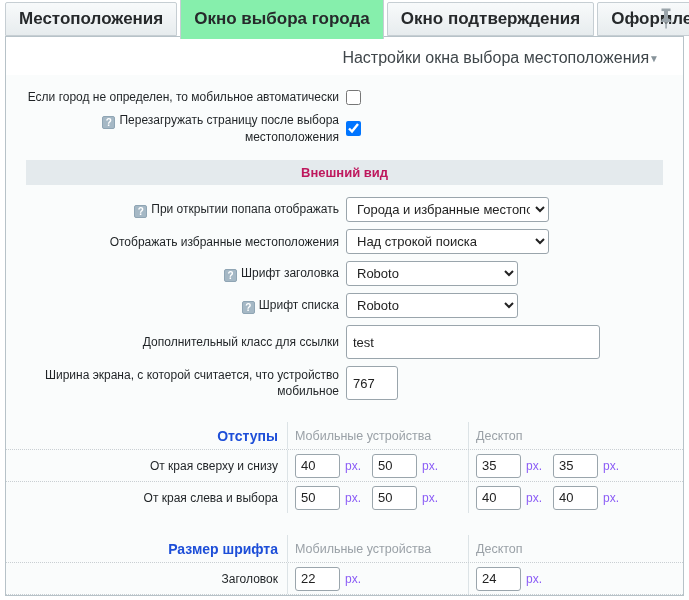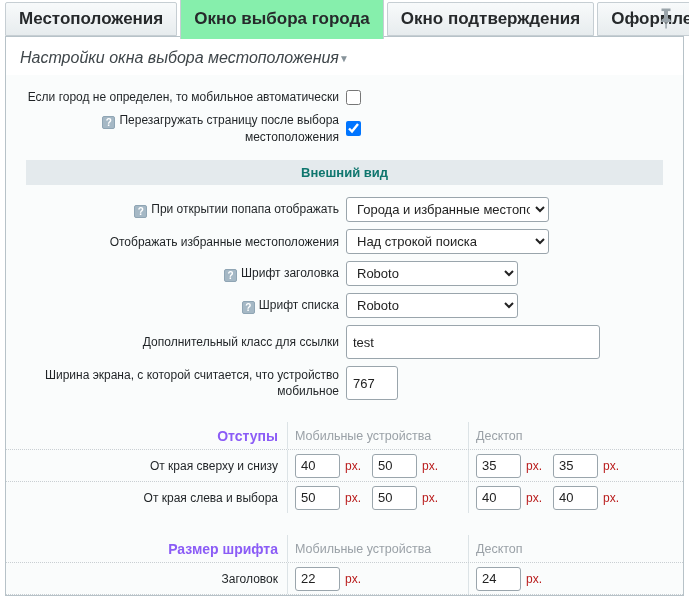--- a/index.html
+++ b/index.html
@@ -19,21 +19,21 @@
   .tab.active{
     background:#86efac;border-bottom:none;
     padding-top:19px;padding-bottom:10px;margin-bottom:-3px;z-index:3;position:relative;
   }
   .pin{position:absolute;right:16px;top:8px;cursor:pointer;line-height:0;}
   
   .panel{
     margin:0 5px;border:1px solid #b7c2c8;background:#fafcfc;
     height:560px;box-sizing:border-box;position:relative;z-index:1;overflow:hidden;
   }
-  .panel-head{display:flex;justify-content:flex-start;align-items:center;padding:12px 14px 8px;background:#fff;font-style:italic;}
+  .panel-head{display:flex;justify-content:flex-end;align-items:center;padding:12px 14px 8px;background:#fff;}
   .panel-title{font-size:16px;color:#3f464a;}
   .caret{color:#87939a;font-size:10px;margin-right:10px;cursor:pointer;}
   
   .form-block{margin-top:14px;}
   .form-row{display:flex;align-items:center;margin:7px 0;}
   .form-label{width:333px;text-align:right;padding-right:7px;flex:none;line-height:16px;color:#1f2326;}
   .help{
     display:inline-block;width:13px;height:13px;background:#a5b8c5;border:1px solid #8fa5b4;
     border-radius:2px;color:#fff;font-size:10px;line-height:12px;text-align:center;
     vertical-align:-2px;margin-right:4px;box-sizing:border-box;font-weight:bold;cursor:pointer;
@@ -43,38 +43,38 @@
     height:25px;border:1px solid #9aa5ac;border-radius:3px;background:#fff;
     font-family:inherit;font-size:13px;color:#222;padding:16px 6px;box-sizing:border-box;
   }
   .sel{padding:0 2px 0 6px;cursor:pointer;}
   .w-wide{width:203px;}
   .w-med{width:172px;}
   .w-xwide{width:254px;}
   .w-narrow{width:52px;}
   .band{
     margin:15px 20px 12px;background:#e4eaed;text-align:center;
-    font-weight:bold;font-size:13px;color:#0f766e;padding:5px 0;
+    font-weight:bold;font-size:13px;color:#be185d;padding:5px 0;
   }
   
   .table{margin-top:22px;}
   .t-row{display:flex;align-items:center;min-height:31px;}
   .t-row + .t-row{border-top:1px dotted #c9cfd3;}
   .t-head{min-height:27px;}
   .t-label-col{width:281px;text-align:right;padding-right:9px;box-sizing:border-box;flex:none;color:#1f2326;}
-  .t-title{font-weight:bold;font-size:14px;color:#8b5cf6;text-align:right;}
+  .t-title{font-weight:bold;font-size:14px;color:#1d4ed8;text-align:right;}
   .t-col{align-self:stretch;display:flex;align-items:center;border-left:1px solid #dce3e6;padding-left:7px;box-sizing:border-box;}
   .t-mobile{width:181px;flex:none;}
   .t-desktop{flex:1;}
   .t-colhead{color:#9aa1a7;font-weight:normal;font-size:12.5px;}
   input.num{
     width:45px;height:24px;border:1px solid #9aa5ac;border-radius:3px;
     font-size:13px;padding:0 5px;box-sizing:border-box;font-family:inherit;color:#222;
   }
-  .unit{margin:0 11px 0 5px;color:#b91c1c;}
+  .unit{margin:0 11px 0 5px;color:#8b5cf6;}
 </style>
 </head>
 <body>
 
 <div class="tabbar">
   <div class="tab">Местоположения</div>
   <div class="tab active">Окно выбора города</div>
   <div class="tab">Окно подтверждения</div>
   <div class="tab">Оформление сверху</div>
   <div class="tab">Дополнительно</div>

